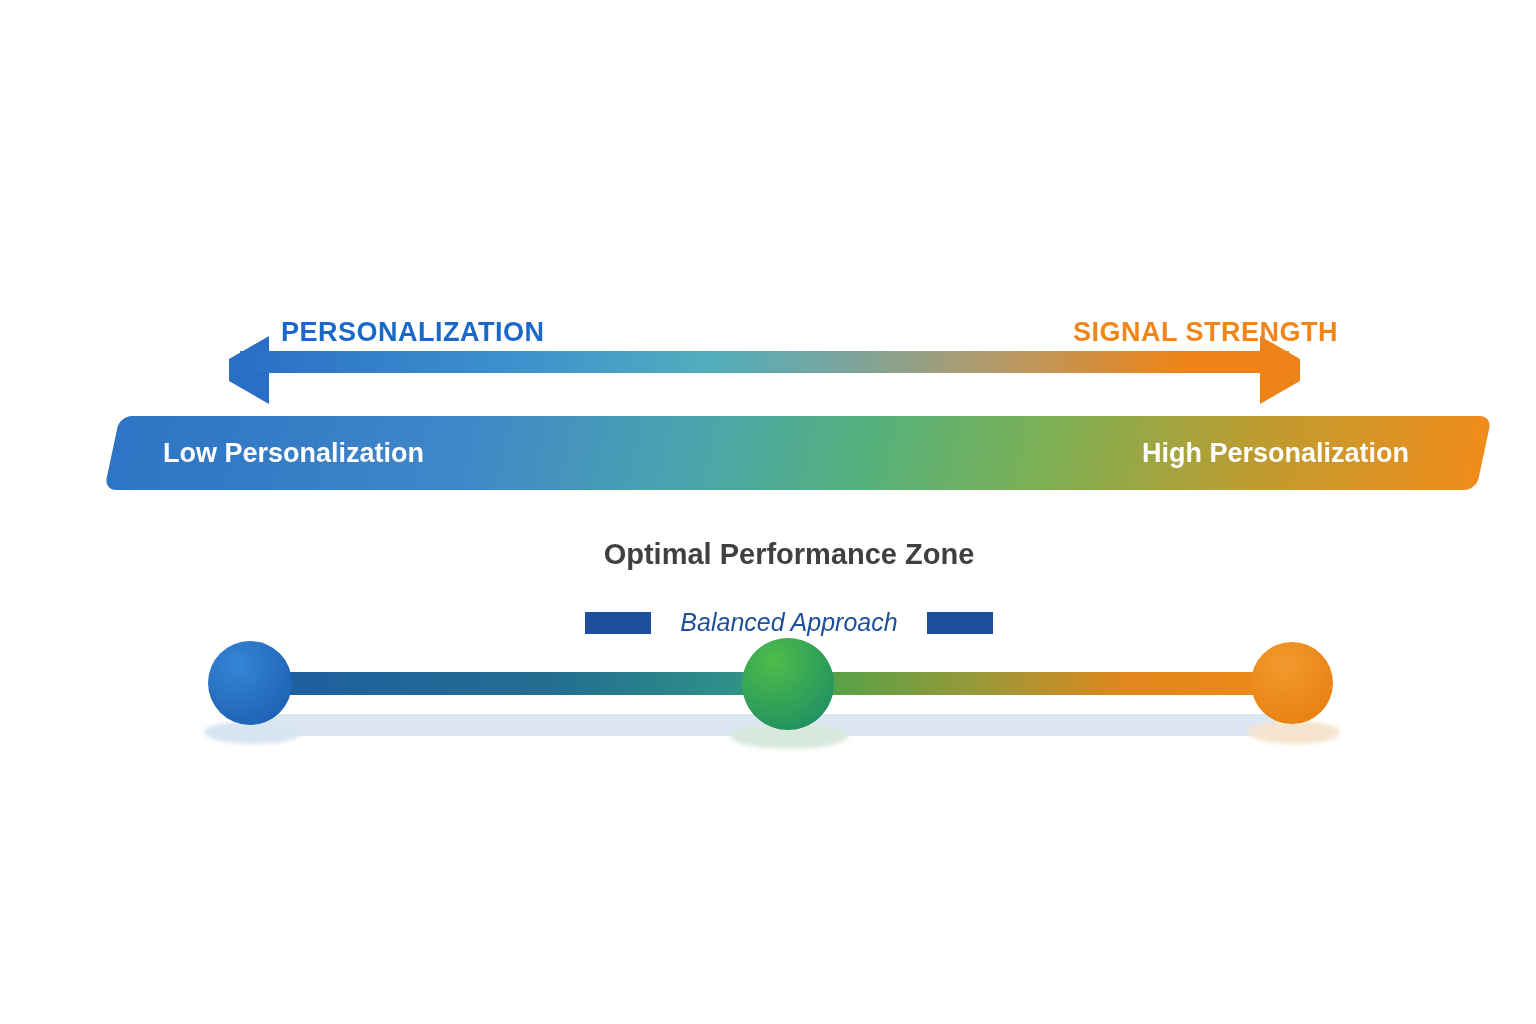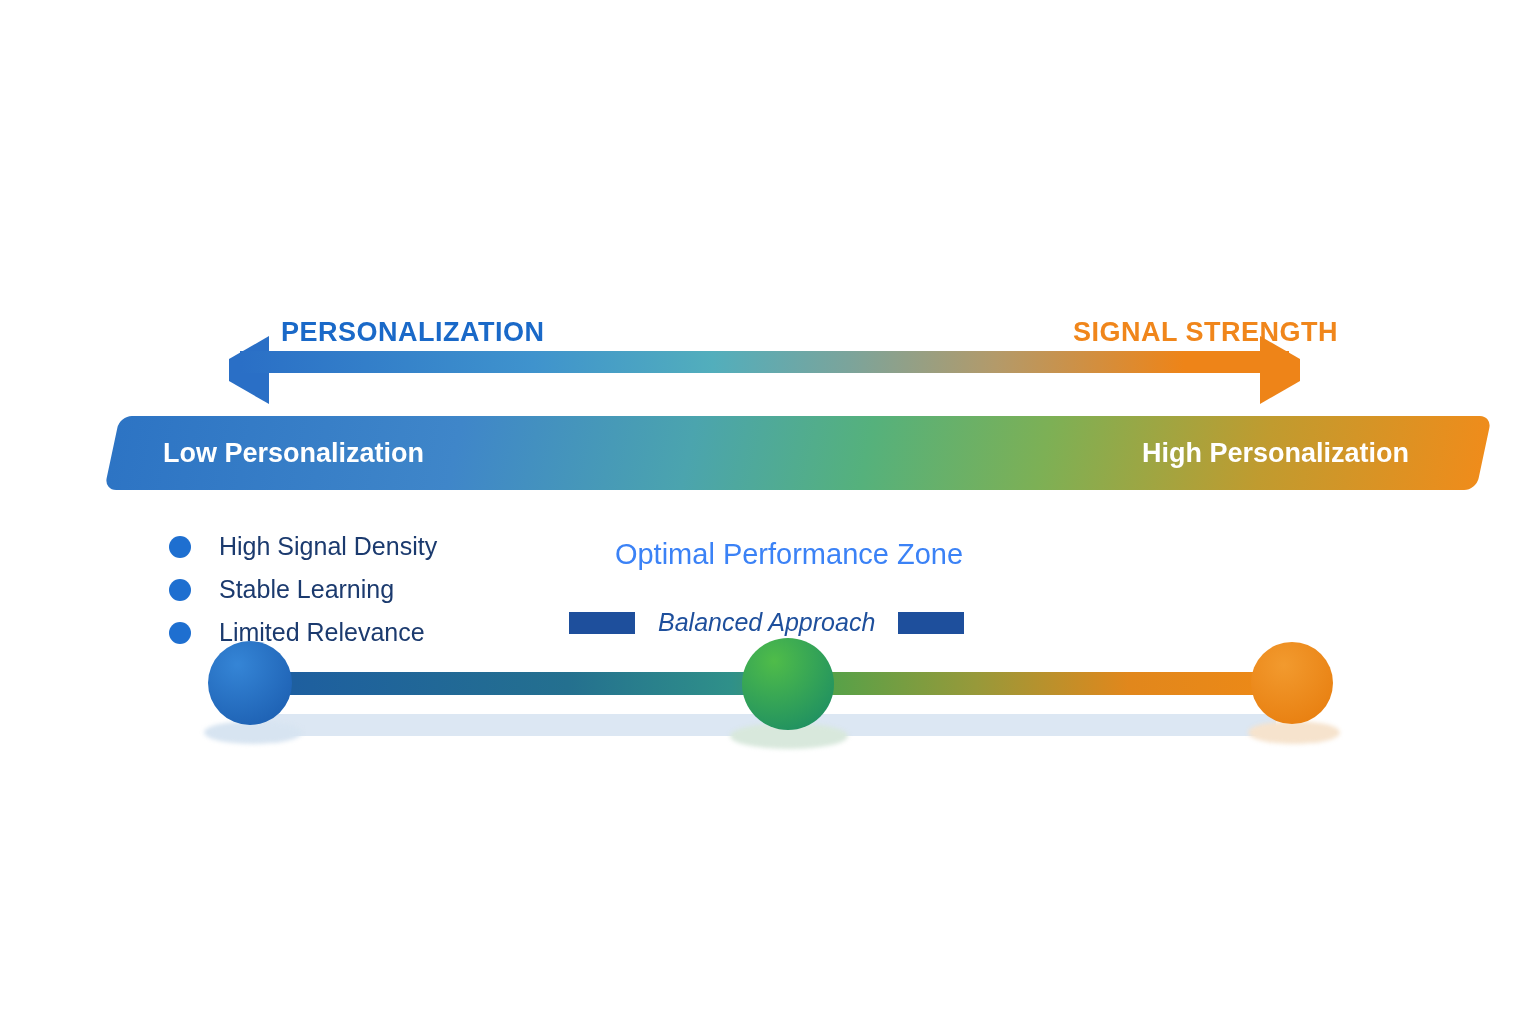--- a/index.html
+++ b/index.html
@@ -87,29 +87,30 @@
   .feature-list.high .bullet { background: #f08318; }
 
   .optimal-zone {
     position: absolute;
     left: 525px; top: 494px;
     width: 484px;
     text-align: center;
   }
   .optimal-title {
     font-size: 29px;
-    font-weight: 400;
-    color: #3b82f6;
+    font-weight: 700;
+    color: #404040;
     white-space: nowrap;
   }
   .optimal-subtitle-row {
     margin-top: 4px;
     display: flex;
     align-items: center;
-    gap: 12px;
+    justify-content: center;
+    gap: 18px;
   }
   .subtitle-dash { width: 66px; height: 3px; background: #1e4f9c; }
   .optimal-subtitle {
     font-size: 25px;
     font-style: italic;
     color: #1e4f9c;
     white-space: nowrap;
   }
 
   
@@ -159,34 +160,20 @@
     <div class="axis-head-left"></div>
     <div class="axis-shaft"></div>
     <div class="axis-head-right"></div>
   </div>
 
   <div class="banner">
     <span class="banner-text">Low Personalization</span>
     <span class="banner-text">High Personalization</span>
   </div>
 
-  <ul class="feature-list low">
-    <li>
-      <span class="bullet"></span>
-      <span>High Signal Density</span>
-    </li>
-    <li>
-      <span class="bullet"></span>
-      <span>Stable Learning</span>
-    </li>
-    <li>
-      <span class="bullet"></span>
-      <span>Limited Relevance</span>
-    </li>
-  </ul>
 
   <div class="optimal-zone">
     <div class="optimal-title">Optimal Performance Zone</div>
     <div class="optimal-subtitle-row">
       <span class="subtitle-dash"></span>
       <span class="optimal-subtitle">Balanced Approach</span>
       <span class="subtitle-dash"></span>
     </div>
   </div>
 

